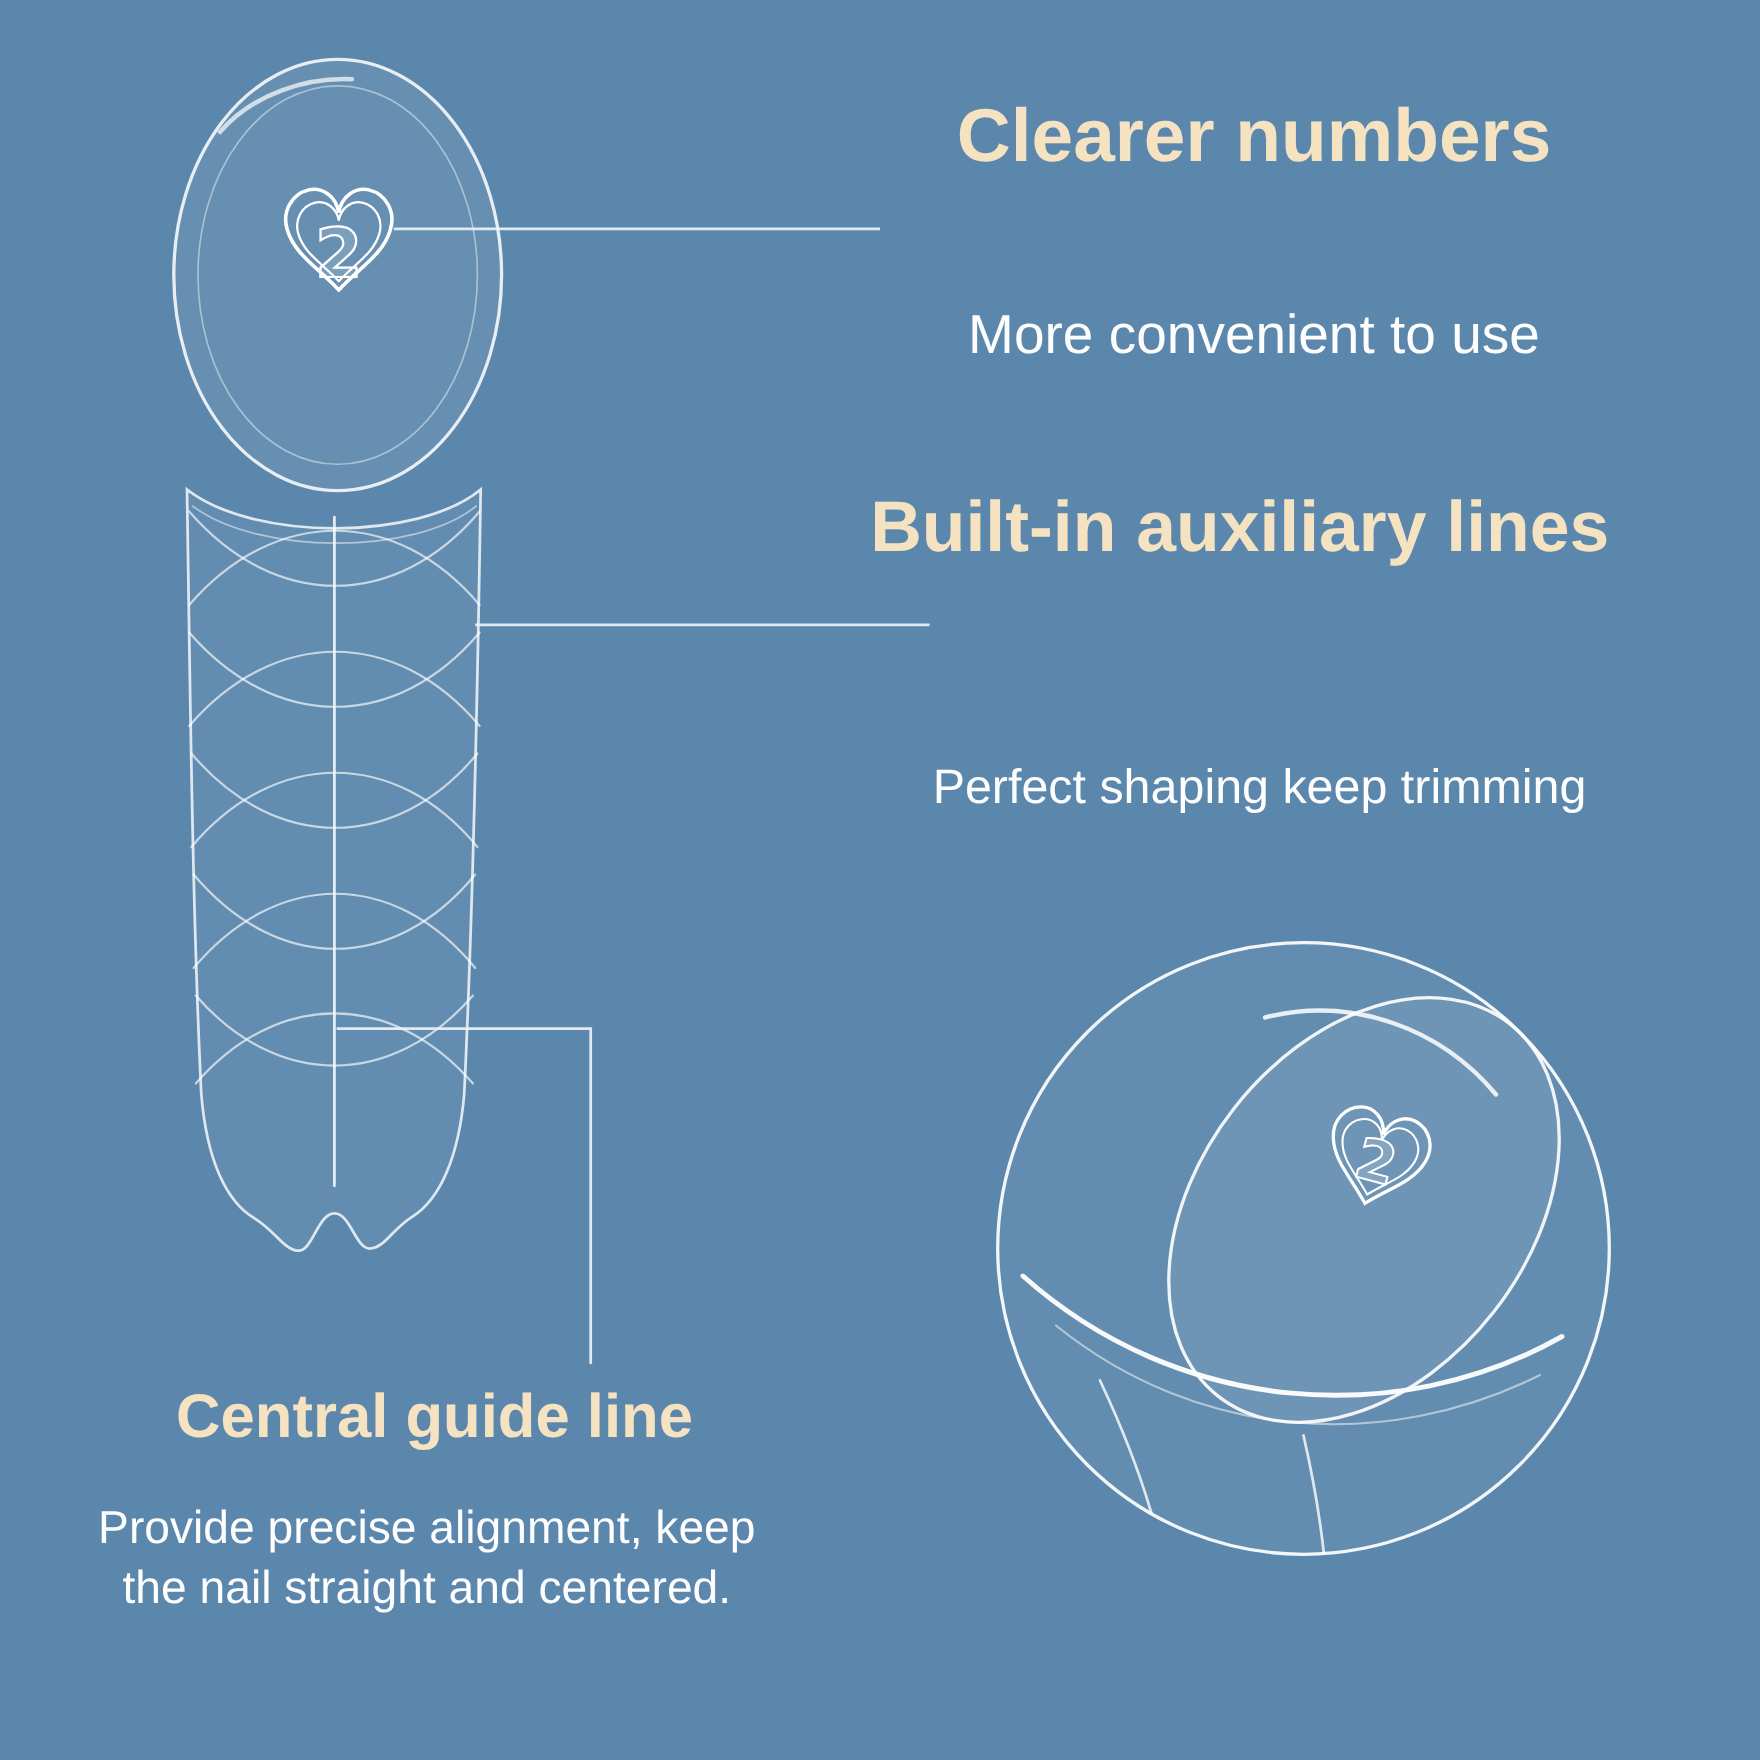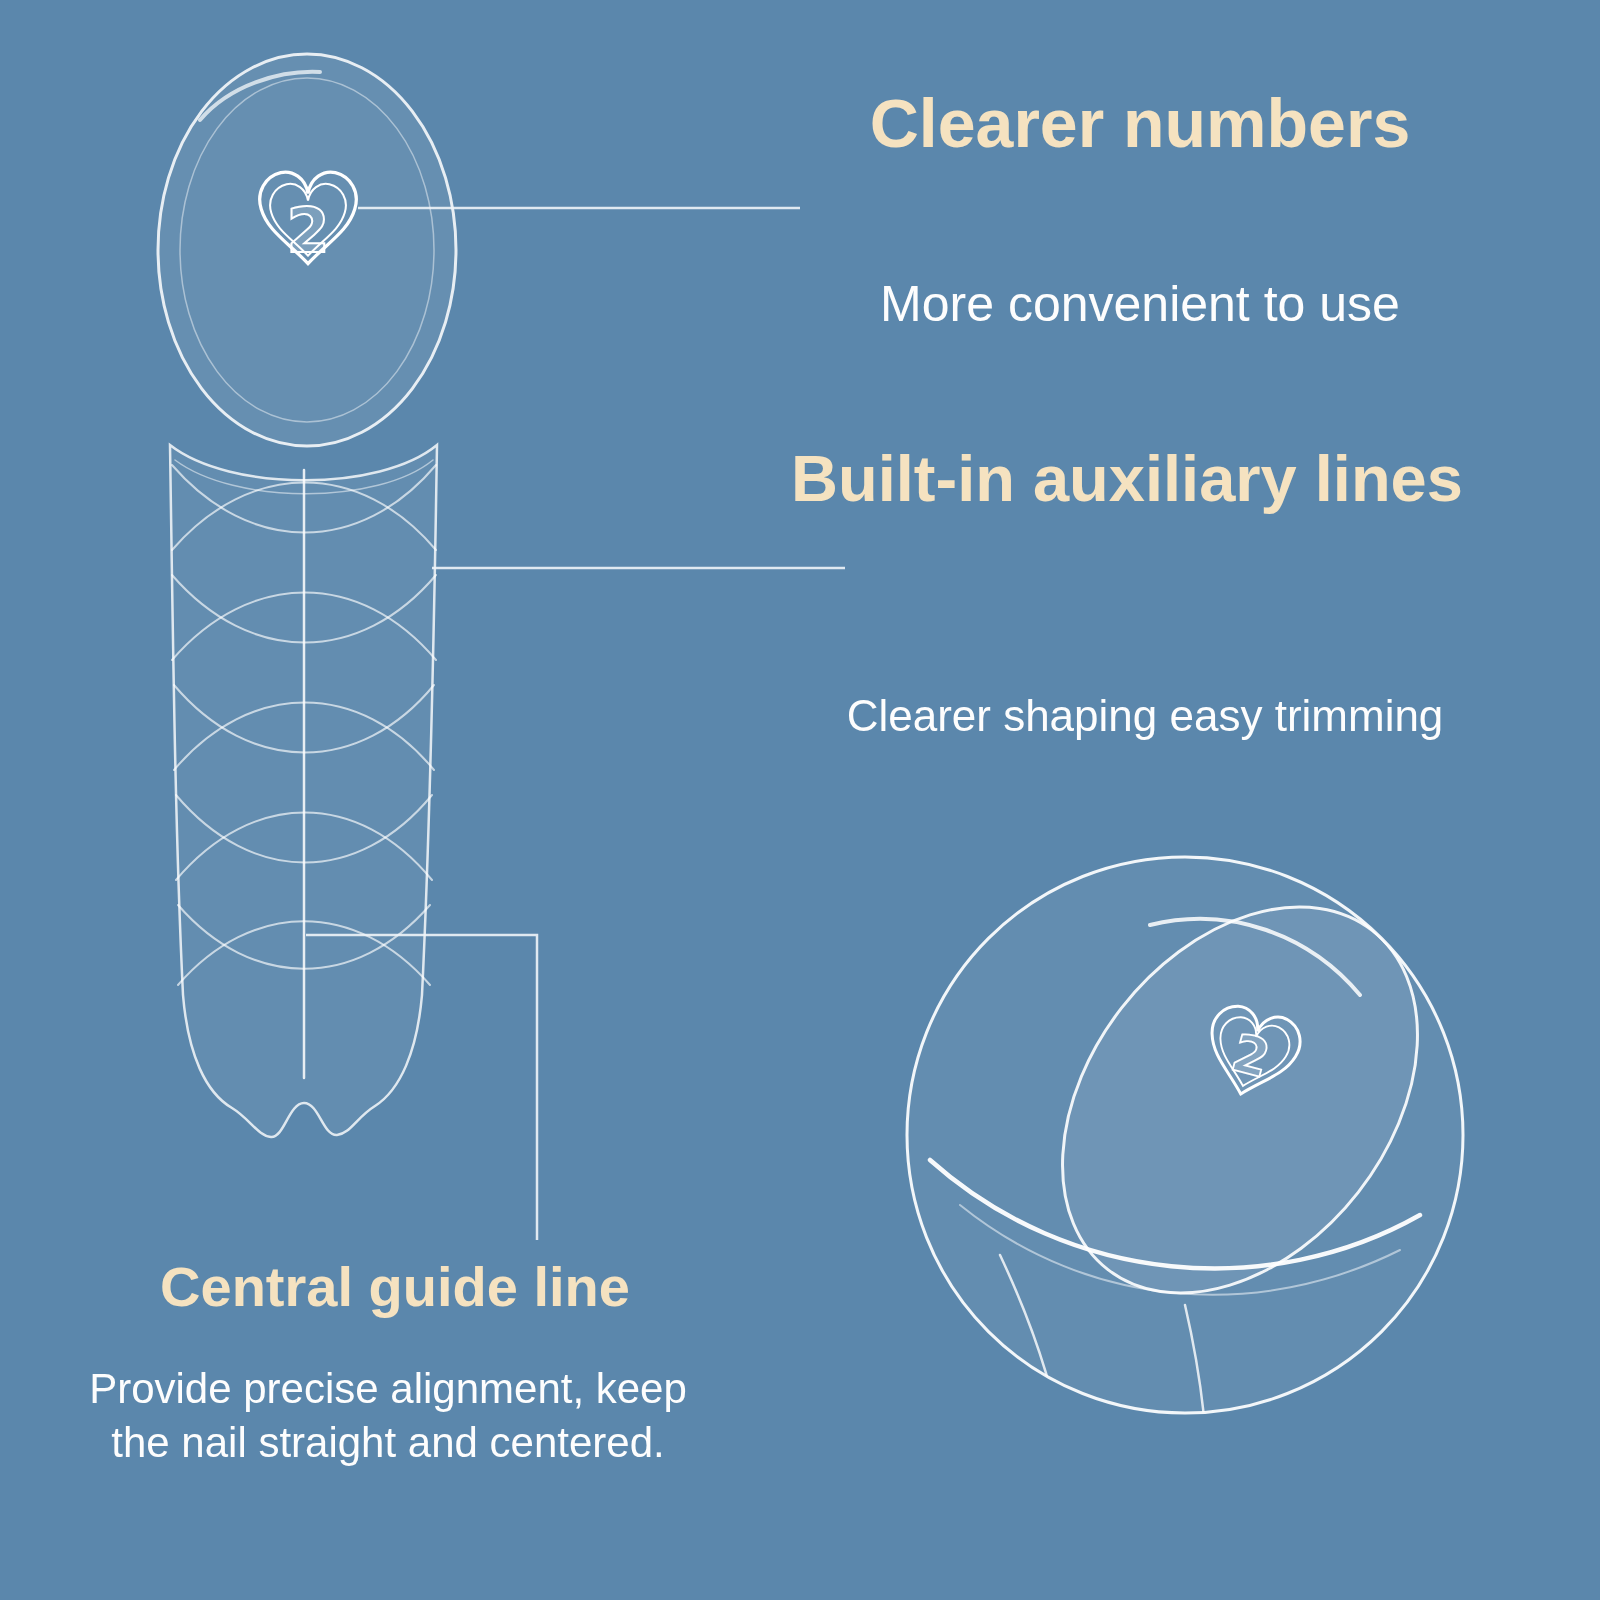--- a/index.html
+++ b/index.html
@@ -107,19 +107,19 @@
           <text x="0" y="22" text-anchor="middle" font-family="DejaVu Sans, sans-serif" font-size="52" font-weight="bold" fill="rgba(255,255,255,0.15)" stroke="#ffffff" stroke-width="1.8">2</text>
         </g>
       </g>
     </g>
   </svg>
 
   <div class="txt title t-clearer">Clearer numbers</div>
   <div class="txt sub s-clearer">More convenient to use</div>
 
   <div class="txt title t-builtin">Built-in auxiliary lines</div>
-  <div class="txt sub s-builtin">Clearer shaping easy trimming</div>
+  <div class="txt sub s-builtin">Perfect shaping keep trimming</div>
 
   <div class="txt title t-central">Central guide line</div>
   <div class="txt sub s-central">Provide precise alignment, keep the nail straight and centered.</div>
 
 
 </div>
 
 </body></html>

